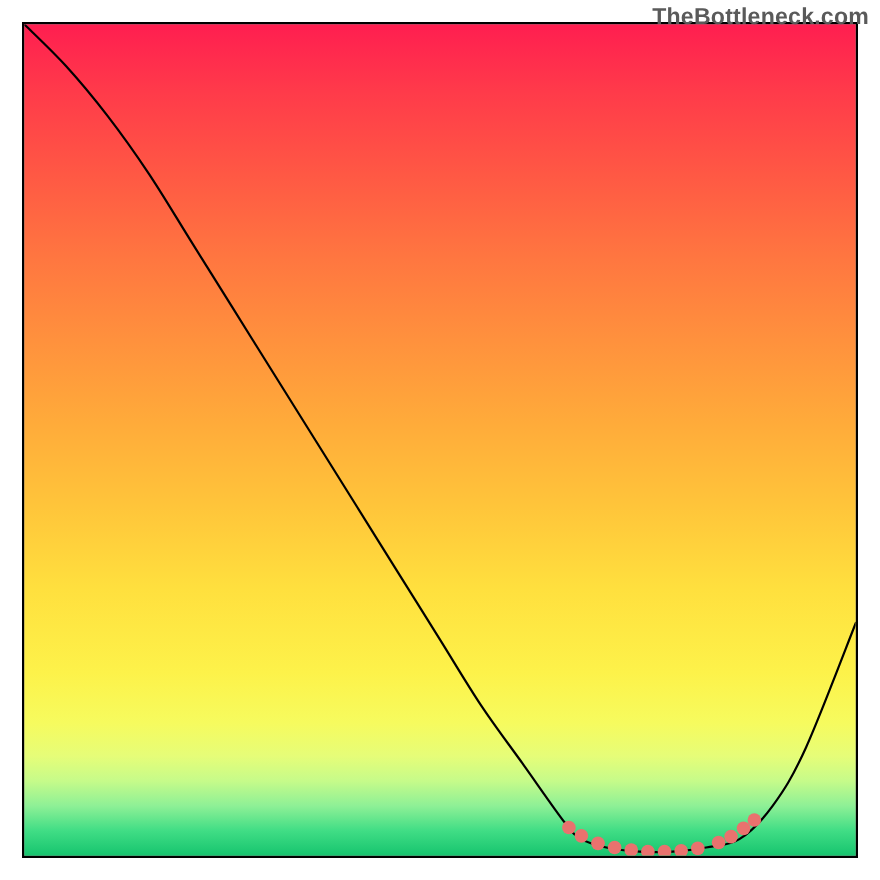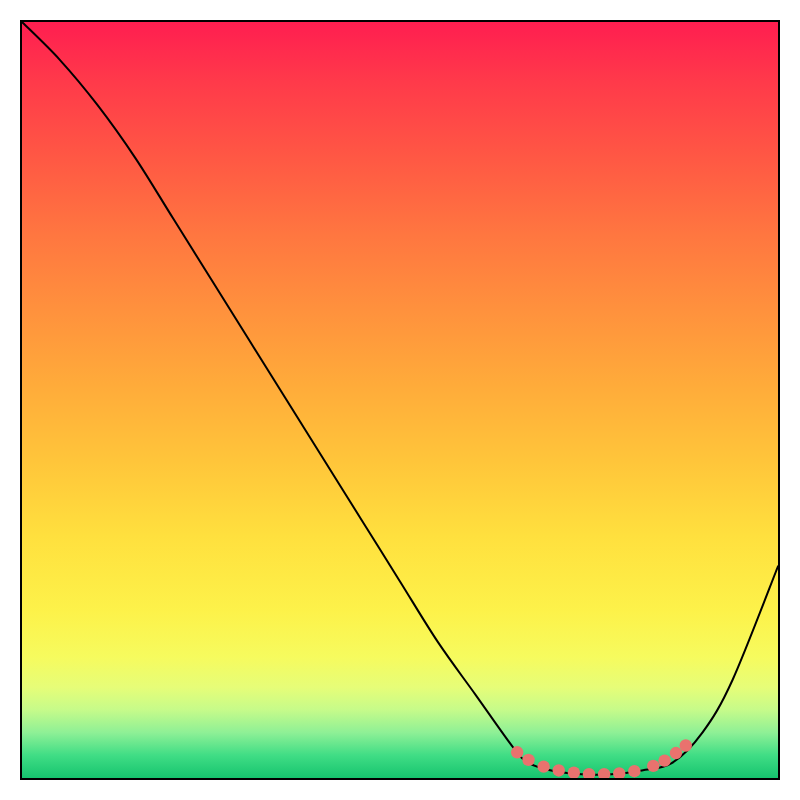--- a/index.html
+++ b/index.html
@@ -59,20 +59,21 @@
     left: 0;
     top: 0;
     width: 100%;
     height: 100%;
   }
 </style>
 </head>
 <body>
 
 <div class="container">
+  <div class="watermark">TheBottleneck.com</div>
   <div class="plot-area">
     <svg class="curve" viewBox="0 0 756 756" preserveAspectRatio="none">
       <path id="curve-path" fill="none" stroke="#000000" stroke-width="2" stroke-linejoin="round" stroke-linecap="round" d="M 0 0 C 6.300000000000001 6.300000000000011, 25.200000000000003 23.940000000000076, 37.800000000000004 37.80000000000007 C 50.400000000000006 51.66000000000006, 63.00000000000001 66.77999999999997, 75.60000000000001 83.15999999999997 C 88.2 99.53999999999996, 100.79999999999998 117.18000000000002, 113.39999999999999 136.08000000000004 C 126 154.98000000000005, 138.60000000000002 176.40000000000006, 151.20000000000002 196.56000000000006 C 163.8 216.72000000000006, 176.4 236.87999999999997, 189 257.03999999999996 C 201.6 277.19999999999993, 214.2 297.36, 226.79999999999998 317.52000000000004 C 239.39999999999998 337.68000000000006, 251.99999999999994 357.84000000000003, 264.59999999999997 378 C 277.2 398.15999999999997, 289.8 418.32000000000005, 302.40000000000003 438.48 C 315.00000000000006 458.64, 327.6 478.79999999999995, 340.2 498.96 C 352.79999999999995 519.12, 365.4 539.2800000000001, 378 559.44 C 390.6 579.6, 403.20000000000005 601.0200000000001, 415.8 619.9200000000001 C 428.4 638.82, 440.99999999999994 655.2, 453.59999999999997 672.84 C 466.2 690.48, 482.58000000000004 714.42, 491.40000000000003 725.76 C 500.22 737.1, 500.22 737.1, 506.52000000000004 740.88 C 512.82 744.66, 520.38 746.5500000000001, 529.1999999999999 748.44 C 538.0199999999999 750.33, 549.3599999999999 751.59, 559.4399999999999 752.22 C 569.52 752.85, 579.6 752.85, 589.6800000000001 752.22 C 599.7600000000001 751.59, 609.8399999999999 750.33, 619.92 748.44 C 630 746.5500000000001, 640.0799999999999 747.1800000000001, 650.16 740.88 C 660.24 734.5799999999999, 670.3199999999999 724.5, 680.4 710.64 C 690.48 696.78, 698.04 685.44, 710.64 657.72 C 723.24 630, 748.44 563.2199999999999, 756 544.3199999999999"></path>
       <g id="markers">
           <circle cx="495.18" cy="730.296" r="6.2" fill="#e9726e"></circle>
           <circle cx="506.52000000000004" cy="737.856" r="6.2" fill="#e9726e"></circle>
           <circle cx="521.64" cy="744.66" r="6.2" fill="#e9726e"></circle>
           <circle cx="536.76" cy="748.44" r="6.2" fill="#e9726e"></circle>
           <circle cx="551.88" cy="750.708" r="6.2" fill="#e9726e"></circle>
           <circle cx="567" cy="752.22" r="6.2" fill="#e9726e"></circle>

